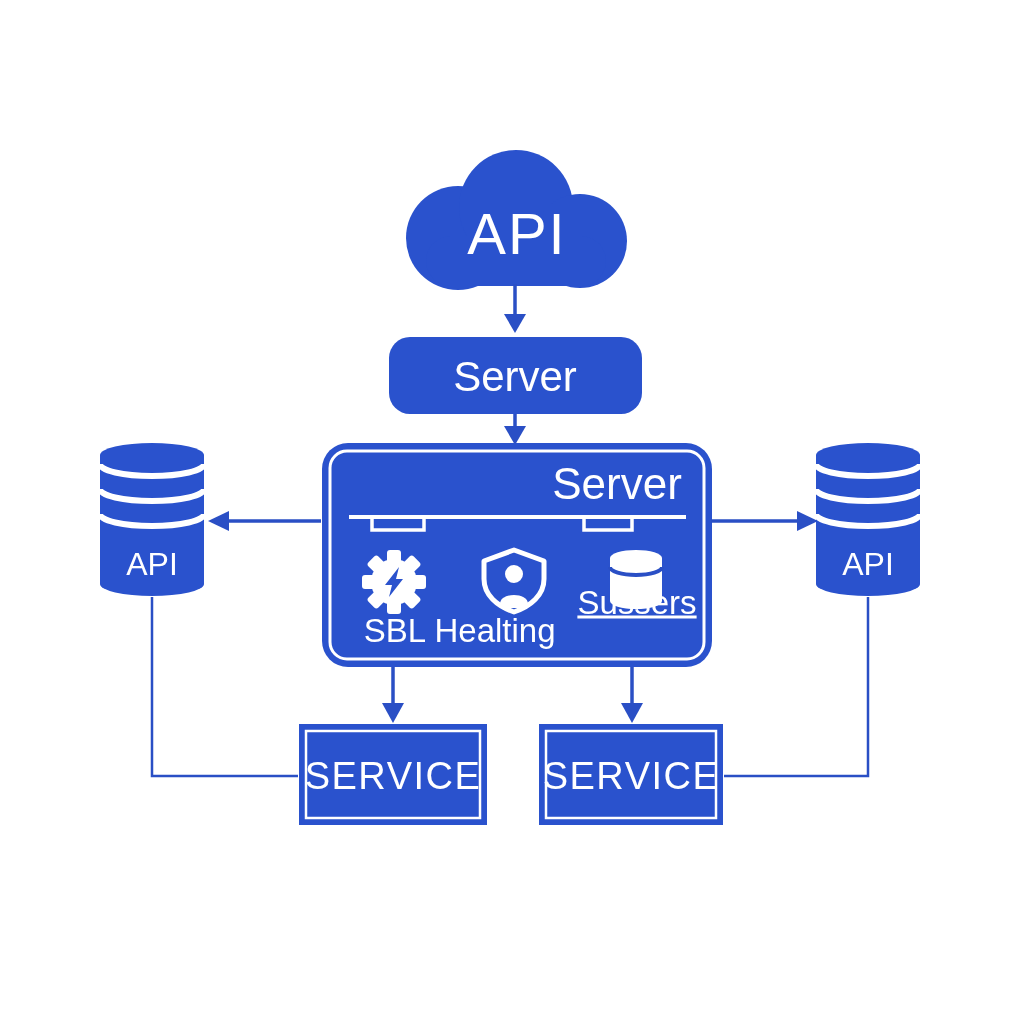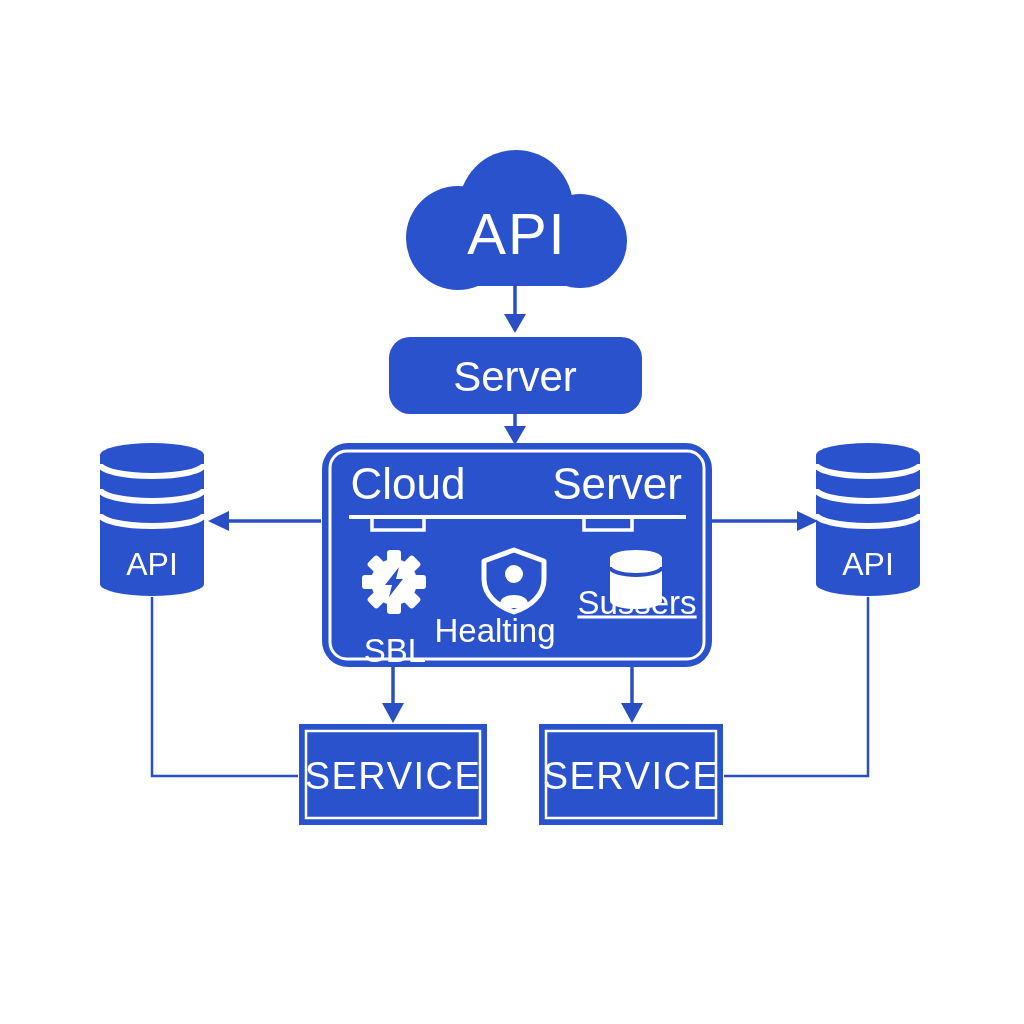--- a/index.html
+++ b/index.html
@@ -136,24 +136,23 @@
     <g>
       <rect x="539" y="724" width="184" height="101" class="fill-primary"></rect>
       <rect x="546" y="731" width="170" height="87" class="stroke-white" stroke-width="2.5"></rect>
     </g>
   </svg>
 
   <div class="label cloud-label" style="left:517px;top:234px;">API</div>
 
   <div class="label server-label" style="left:515px;top:377px;">Server</div>
 
-  <div class="label box-title" style="left:408px;top:484px;">Cloud</div>
   <div class="label box-title" style="left:617px;top:484px;">Server</div>
 
-  <div class="label feature-label" style="left:395px;top:630px;margin-top:20px;">SBL</div>
+  <div class="label feature-label" style="left:395px;top:630px;">SBL</div>
   <div class="label feature-label" style="left:495px;top:630px;">Healting</div>
   <div class="label feature-label" style="left:637px;top:602px;text-decoration:underline;">Sussers</div>
 
   <div class="label db-label" style="left:152px;top:564px;">API</div>
   <div class="label db-label" style="left:868px;top:564px;">API</div>
 
   <div class="label service-label" style="left:393px;top:776px;">SERVICE</div>
   <div class="label service-label" style="left:631px;top:776px;">SERVICE</div>
 
 </div>

